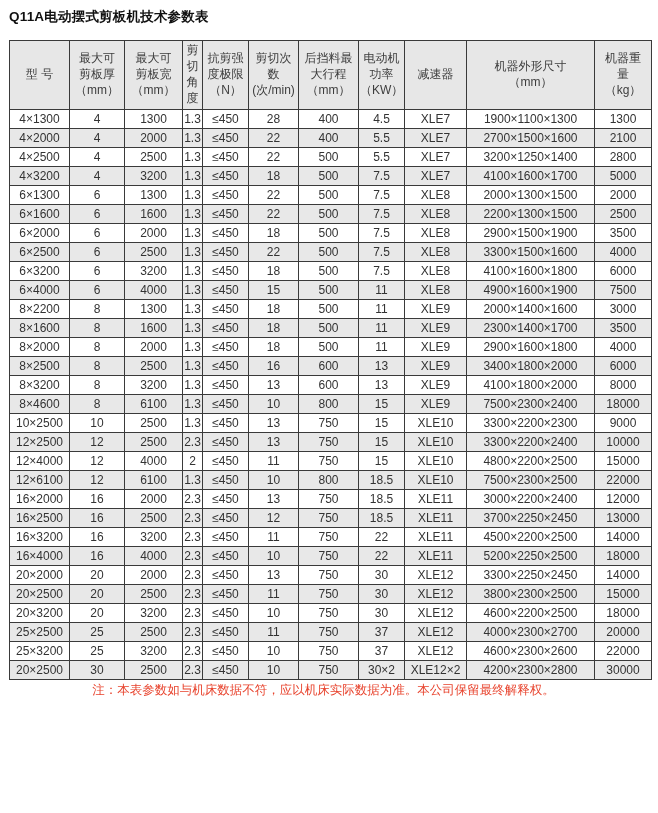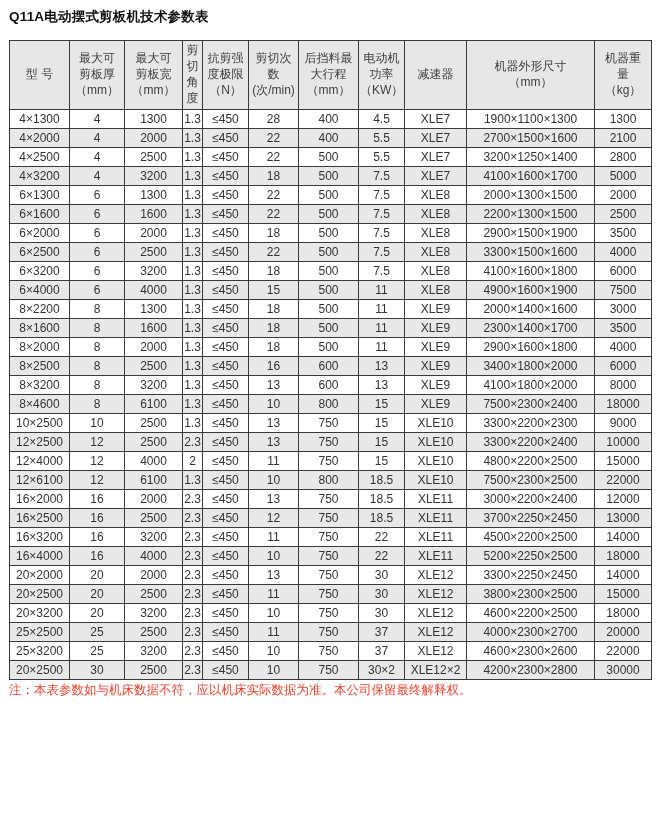--- a/index.html
+++ b/index.html
@@ -50,20 +50,21 @@
     background: #ffffff;
     overflow: hidden;
     white-space: nowrap;
   }
   .spec-table tbody tr:nth-child(even) td { background: #e8e8e8; }
   .footer-note {
     margin: 3px 0 0 0;
     font-size: 12.5px;
     color: #e8432d;
     line-height: 1.2;
+    text-align: center;
   }
 </style>
 </head>
 <body>
 
 <div class="page">
   <h1 class="page-title">Q11A电动摆式剪板机技术参数表</h1>
 
   <table class="spec-table">
     <colgroup>

